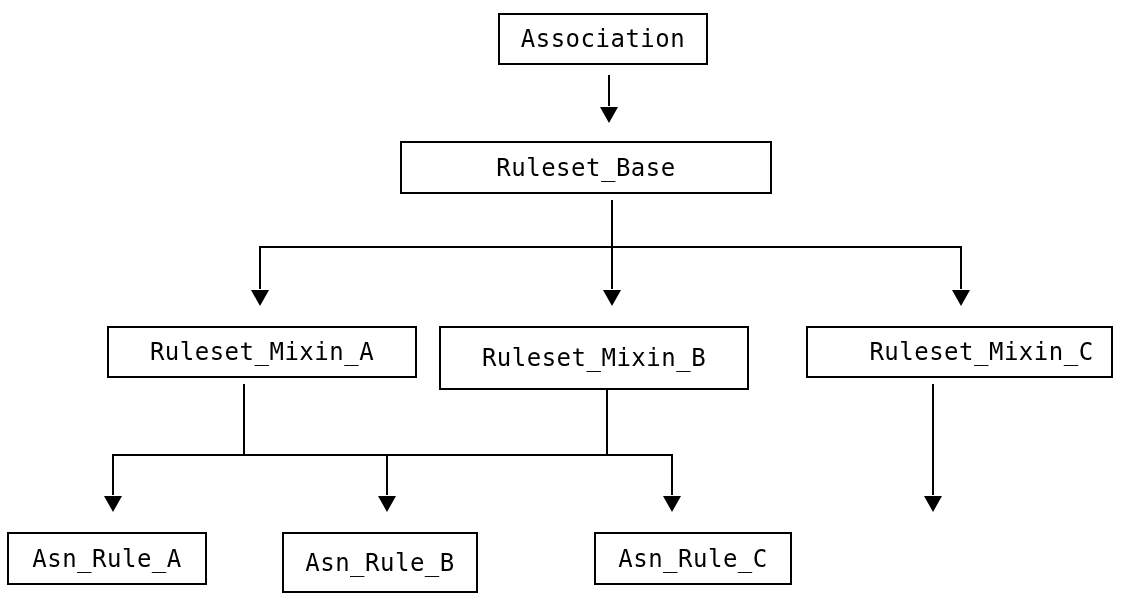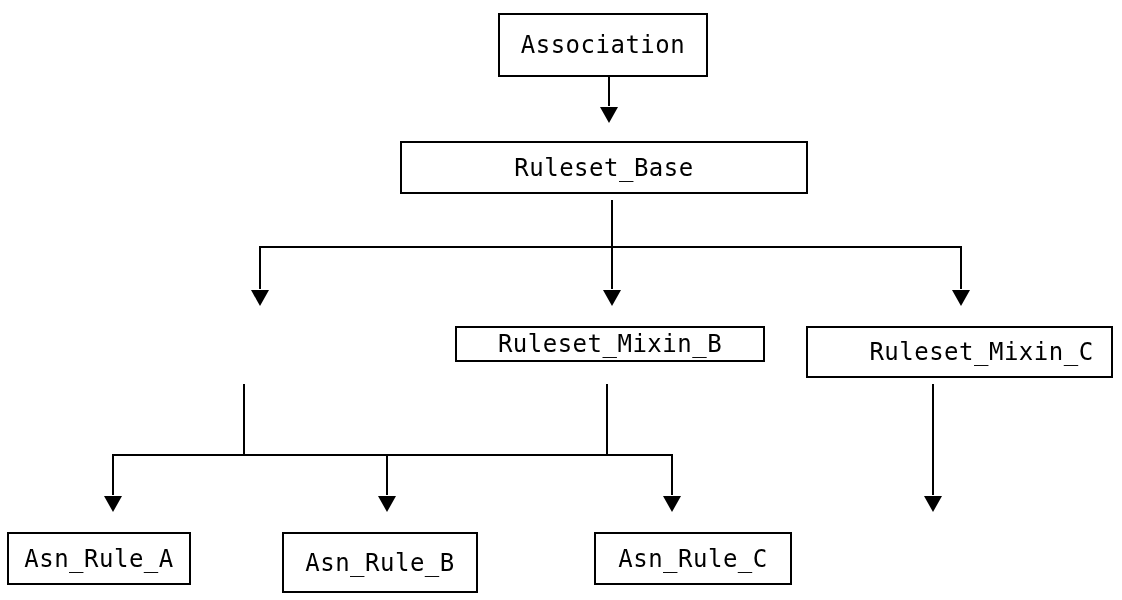--- a/index.html
+++ b/index.html
@@ -82,36 +82,39 @@
       <line class="edge-line" x1="672" y1="454" x2="672" y2="495"></line>
       <polygon class="edge-arrowhead" points="663,496 681,496 672,512"></polygon>
     </g>
 
     <g>
       <line class="edge-line" x1="933" y1="384" x2="933" y2="495"></line>
       <polygon class="edge-arrowhead" points="924,496 942,496 933,512"></polygon>
     </g>
   </svg>
 
-  <div class="node" style="left:498px; top:13px; width:210px; height:64px;text-align:center;">
+  <div class="node" style="left:498px; top:13px; width:210px; height:52px;text-align:center;">
     <span class="node-label">Association</span>
   </div>
 
-  <div class="node" style="left:400px; top:141px; width:408px; height:53px;">
+  <div class="node" style="left:400px; top:141px; width:372px; height:53px;">
     <span class="node-label">Ruleset_Base</span>
   </div>
 
-  <div class="node" style="left:455px; top:326px; width:310px; height:36px;">
+  <div class="node" style="left:107px; top:326px; width:310px; height:52px;">
+    <span class="node-label">Ruleset_Mixin_A</span>
+  </div>
+  <div class="node" style="left:439px; top:326px; width:310px; height:64px;">
     <span class="node-label">Ruleset_Mixin_B</span>
   </div>
   <div class="node" style="left:806px; top:326px; width:307px; height:52px;padding-left:44px;">
     <span class="node-label">Ruleset_Mixin_C</span>
   </div>
 
-  <div class="node" style="left:7px; top:532px; width:184px; height:53px;">
+  <div class="node" style="left:7px; top:532px; width:200px; height:53px;">
     <span class="node-label">Asn_Rule_A</span>
   </div>
   <div class="node" style="left:282px; top:532px; width:196px; height:61px;">
     <span class="node-label">Asn_Rule_B</span>
   </div>
   <div class="node" style="left:580px; top:532px; width:198px; height:53px;margin-left:14px;">
     <span class="node-label">Asn_Rule_C</span>
   </div>
 
 </div>

